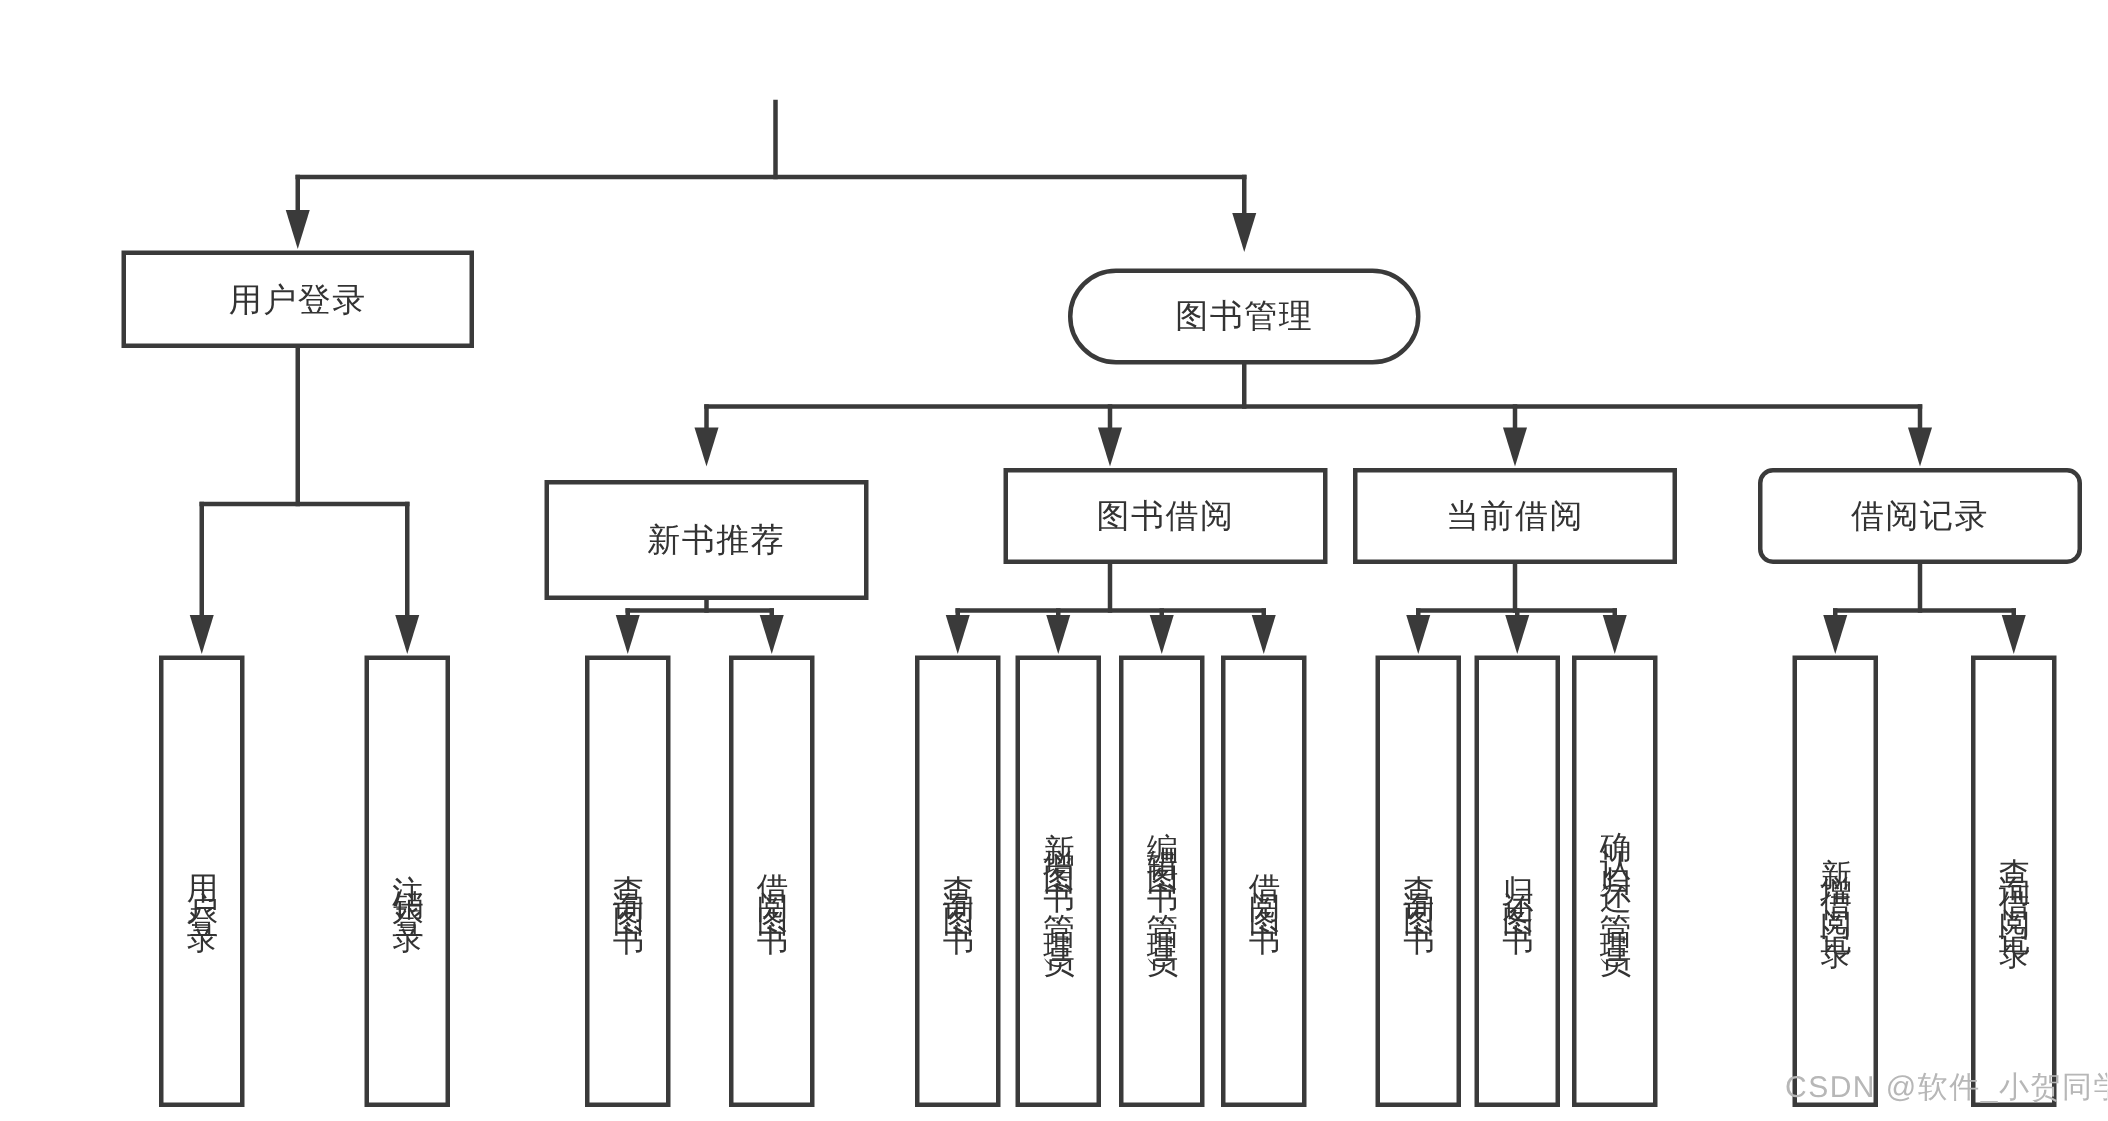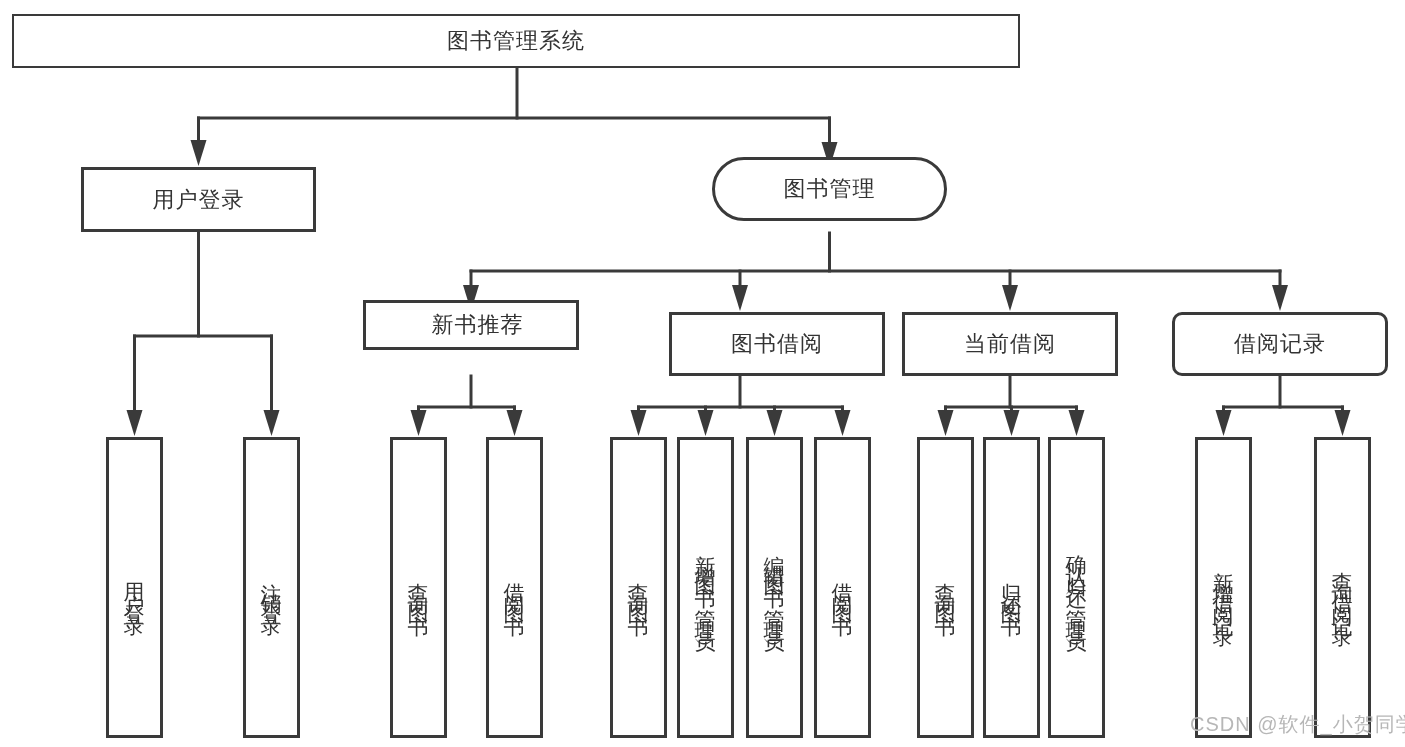--- a/index.html
+++ b/index.html
@@ -127,26 +127,25 @@
       <path d="M774.5 436 L766.5 410 L782.5 410 Z"></path>
       <path d="M842.5 436 L834.5 410 L850.5 410 Z"></path>
       <path d="M945.5 436 L937.5 410 L953.5 410 Z"></path>
       <path d="M1011.5 436 L1003.5 410 L1019.5 410 Z"></path>
       <path d="M1076.5 436 L1068.5 410 L1084.5 410 Z"></path>
       <path d="M1223.5 436 L1215.5 410 L1231.5 410 Z"></path>
       <path d="M1342.5 436 L1334.5 410 L1350.5 410 Z"></path>
     </g>
   </svg>
 
-  <div class="node root" style="left:12px; top:14px; width:1008px; height:54px;">图书管理系统</div>
 
   <div class="node" style="left:81px; top:167px; width:235px; height:65px;">用户登录</div>
-  <div class="node" style="left:712px; top:157px; width:235px; height:64px;border-radius:32px;">图书管理</div>
+  <div class="node" style="left:712px; top:179px; width:235px; height:64px;border-radius:32px;">图书管理</div>
 
-  <div class="node" style="left:363px; top:300px; width:216px; height:50px;padding-left:13px;">新书推荐</div>
+  <div class="node" style="left:363px; top:320px; width:216px; height:80px;padding-left:13px;">新书推荐</div>
   <div class="node" style="left:632px; top:312px; width:216px; height:64px;margin-left:37px;">图书借阅</div>
   <div class="node" style="left:902px; top:312px; width:216px; height:64px;">当前借阅</div>
   <div class="node" style="left:1172px; top:312px; width:216px; height:64px;border-radius:10px;">借阅记录</div>
 
   <div class="leaf" style="left:106px;">用户登录</div>
   <div class="leaf" style="left:243px;">注销登录</div>
 
   <div class="leaf" style="left:390px;">查询图书</div>
   <div class="leaf" style="left:486px;">借阅图书</div>
 

